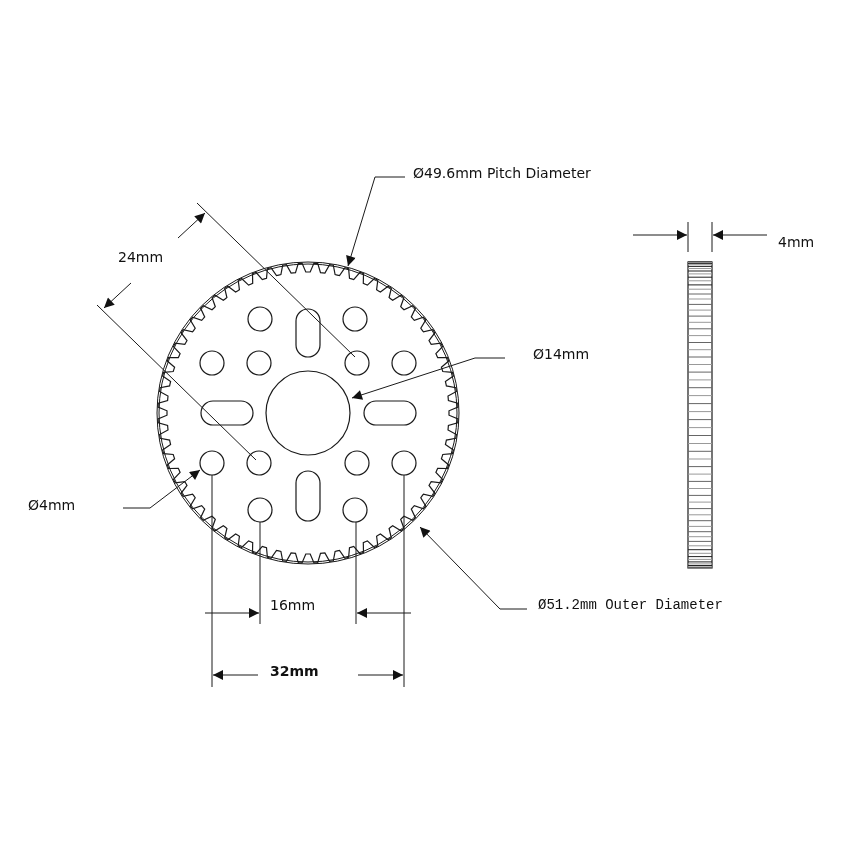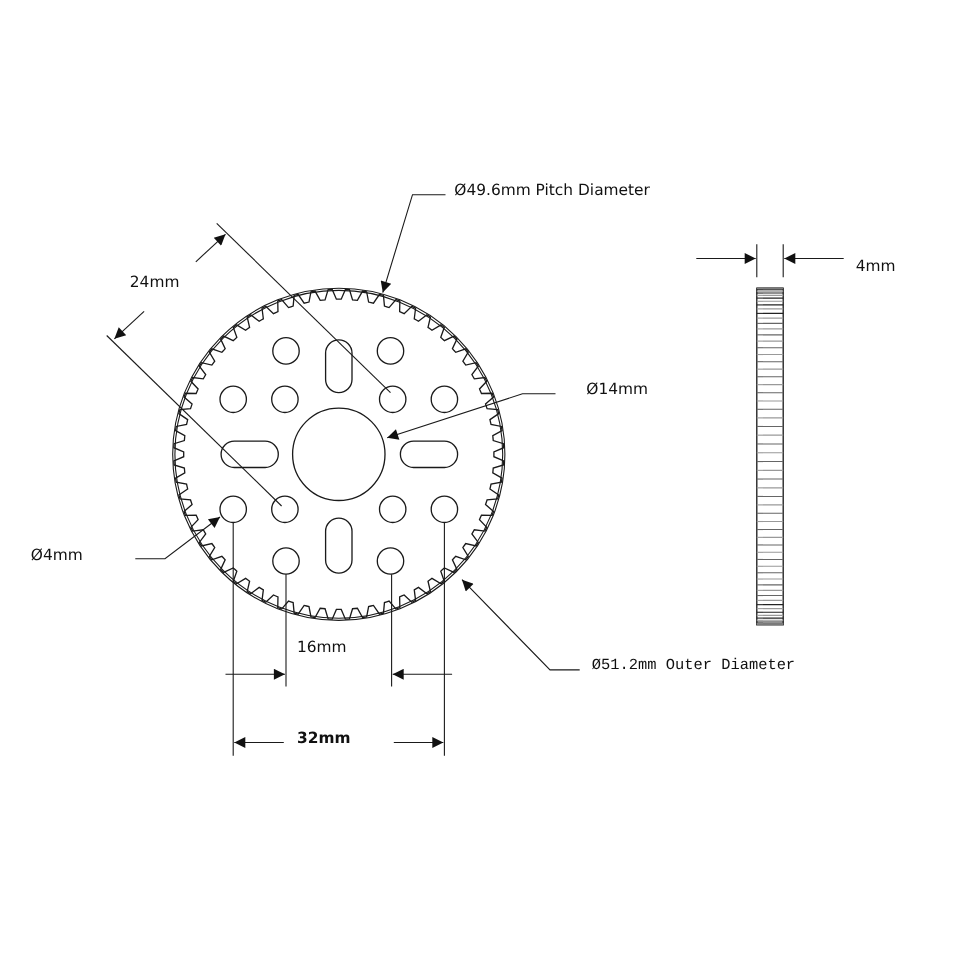--- a/index.html
+++ b/index.html
@@ -144,16 +144,16 @@
         <line x1="688" x2="712" y1="403.6" y2="403.6" stroke="#666"></line>
         <line x1="688" x2="712" y1="411.6" y2="411.6" stroke="#999"></line>
       </g>
   </g>
 </svg>
 
 <div class="lbl" style="left:413px; top:166px;">Ø49.6mm Pitch Diameter</div>
 <div class="lbl" style="left:513px; top:347px;margin-left:20px;">Ø14mm</div>
 <div class="lbl" style="left:28px; top:498px;">Ø4mm</div>
 <div class="lbl" style="left:118px; top:250px;">24mm</div>
-<div class="lbl" style="left:270px; top:582px;">16mm</div>
+<div class="lbl" style="left:270px; top:598px;">16mm</div>
 <div class="lbl" style="left:270px; top:664px;font-weight:bold;">32mm</div>
 <div class="lbl" style="left:538px; top:598px;font-family:Liberation Mono, monospace;">Ø51.2mm Outer Diameter</div>
 <div class="lbl" style="left:778px; top:224px;margin-top:11px;">4mm</div>
 
 </body></html>

